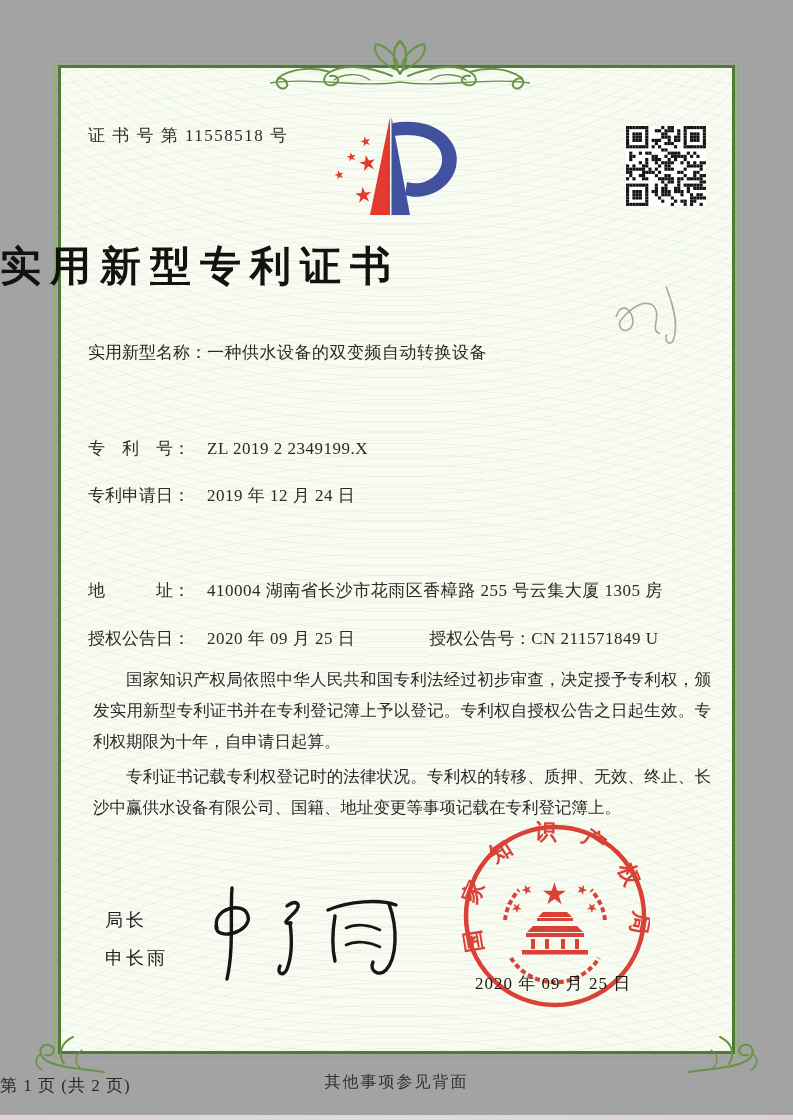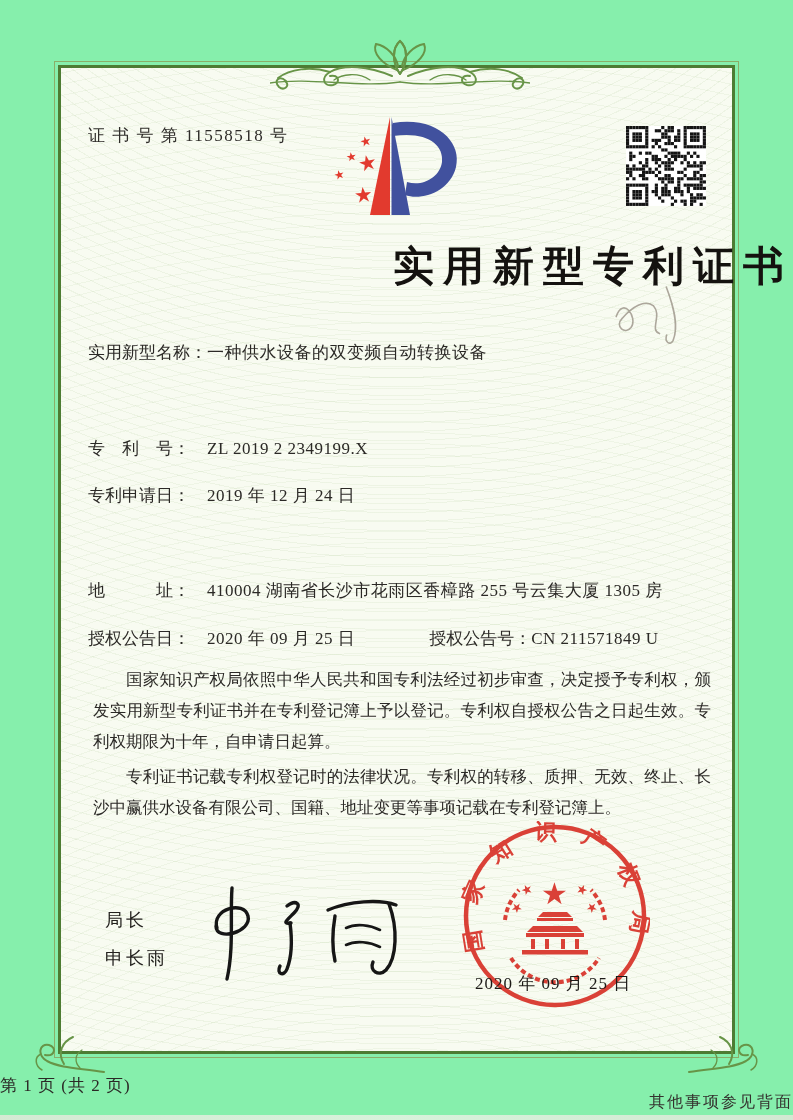--- a/index.html
+++ b/index.html
@@ -1,44 +1,44 @@
 <!DOCTYPE html>
 <html><head>
 <meta charset="utf-8">
 <style>
   html,body{margin:0;padding:0;}
   body{width:793px;height:1120px;background:#fbfbf8;font-family:"Liberation Serif","DejaVu Serif",serif;}
-  .page{position:relative;width:793px;height:1120px;background:#86efac;overflow:hidden;}
+  .page{position:relative;width:793px;height:1120px;background:#a3a3a3;overflow:hidden;}
 
   
   .sheet{position:absolute;left:58px;top:65px;width:677px;height:989px;box-sizing:border-box;
     border:3px solid #4d7c33;outline:1px solid #8aae68;outline-offset:3px;
     background:
       repeating-radial-gradient(circle at 50% -420px, rgba(139,178,108,.10) 0 1px, rgba(0,0,0,0) 1px 9px),
       repeating-radial-gradient(circle at 50% 1520px, rgba(139,178,108,.09) 0 1px, rgba(0,0,0,0) 1px 11px),
       #f8fbf1;}
 
   .abs{position:absolute;}
   .cert-no{left:88px;top:124px;font-size:17px;color:#2e2c29;letter-spacing:1.5px;}
-  .title{left:0;right:0;top:239px;text-align:right;font-size:41px;font-weight:700;color:#14120f;letter-spacing:9px;}
+  .title{left:0;right:0;top:239px;text-align:left;font-size:41px;font-weight:700;color:#14120f;letter-spacing:9px;}
   .frow{position:absolute;left:88px;font-size:17px;color:#2b2926;white-space:nowrap;}
   .flabel{display:inline-block;min-width:119px;white-space:pre;}
   .fvalue{letter-spacing:.5px;}
   .fvalue-fixed{display:inline-block;width:218px;letter-spacing:.5px;}
   .r0{top:341px}.r1{top:389px}.r2{top:437px}.r3{top:484px}.r4{top:532px}.r5{top:579px}.r6{top:627px}
 
   .paras{left:88px;top:660px;width:628px;font-size:16.5px;line-height:30.8px;color:#2b2926;text-align:justify;}
   .paras p{margin:5px;text-indent:2em;}
 
   .signer{left:93px;top:901px;font-size:18px;color:#23211e;letter-spacing:3px;line-height:38px;margin-left:12px;}
   .sig-svg{left:183px;top:876px;}
   .seal-svg{left:460px;top:821px;}
   .seal-date{left:462px;top:972px;width:182px;text-align:center;font-size:17px;color:#1c1a17;letter-spacing:1px;z-index:5;}
   .page-indicator{left:0;right:0;top:1074px;text-align:left;font-size:17px;color:#2b2926;letter-spacing:1px;}
-  .back-note{left:0;right:0;top:1072px;text-align:right;font-size:16px;color:#34322e;letter-spacing:2px;margin-top:20px;}
+  .back-note{left:0;right:0;top:1072px;text-align:center;font-size:16px;color:#34322e;letter-spacing:2px;}
 
   .logo-svg{left:308px;top:103px;}
   .qr{left:626px;top:126px;width:80px;height:80px;}
   .scribble-svg{left:598px;top:276px;opacity:.75;}
 
   .ornament-top{left:270px;top:36px;}
   .corner-bl{left:30px;top:1024px;}
   .corner-br{left:688px;top:1024px;transform:scaleX(-1);}
 
   .scan-edge{left:0;right:0;bottom:0;height:5px;background:linear-gradient(90deg,#f6e7e4,#fbf3ef,#f4e5e2);opacity:.7;}

